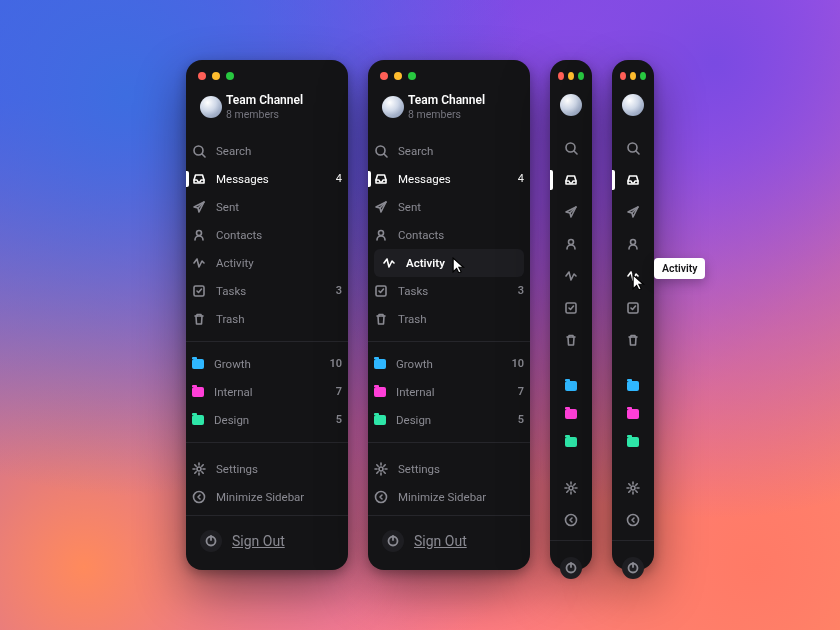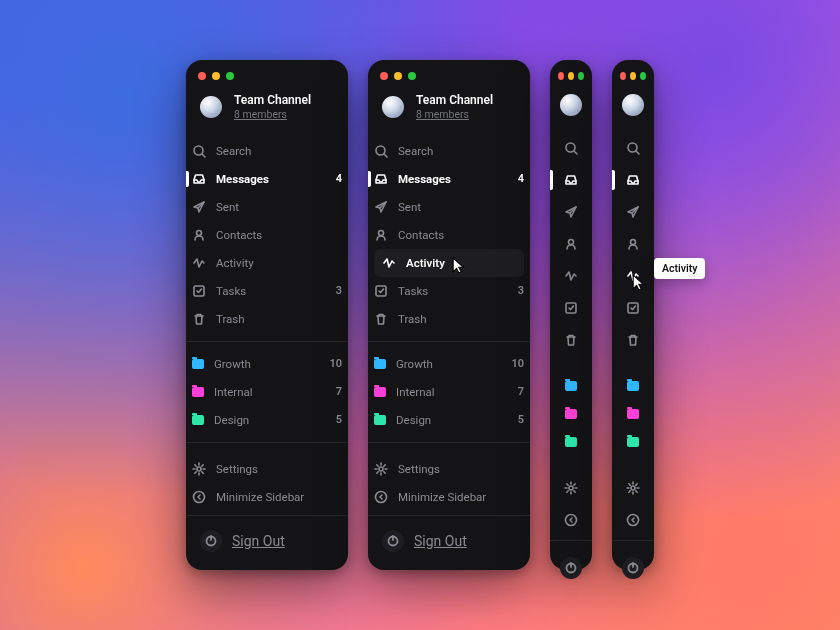--- a/index.html
+++ b/index.html
@@ -30,52 +30,52 @@
   .panel.wide { width: 162px; height: 510px; }
   .panel.narrow { width: 42px; height: 510px; }
 
   .traffic { display: flex; gap: 6px; padding: 12px 12px 8px 12px; }
   .panel.narrow .traffic { padding: 12px 8px 8px 8px; gap: 4px; justify-content: center; }
   .dot { width: 8px; height: 8px; border-radius: 50%; }
   .dot.red { background: #ff5f57; }
   .dot.yellow { background: #febc2e; }
   .dot.green { background: #28c840; }
 
-  .header { display: flex; align-items: center; gap: 12px; padding: 6px 14px 12px 14px; }
+  .header { display: flex; align-items: center; gap: 4px; padding: 6px 14px 12px 14px; }
   .panel.narrow .header { justify-content: center; padding: 6px 0 12px 0; }
   .avatar {
     width: 22px; height: 22px; border-radius: 50%;
     background: radial-gradient(circle at 35% 30%, #ffffff 0%, #cfd8e8 40%, #9aa8c2 70%, #6a7895 100%);
     box-shadow: 0 0 0 2px rgba(255,255,255,0.08) inset;
     flex-shrink: 0;
   }
   .header-text { display: flex; flex-direction: column; line-height: 1.15; }
   .team-name { color: #fdfdfd; font-weight: 600; font-size: 12px; }
-  .members { color: #75757e; font-size: 10.5px; margin-top: 1px; text-decoration: underline; }
+  .members { color: #75757e; font-size: 10.5px; margin-top: 1px; }
 
   .section { padding: 4px 0; }
   .divider { height: 1px; background: #26262b; margin: 4px 0; }
 
   .item {
     display: flex; align-items: center; gap: 10px;
     padding: 7px 6px; cursor: pointer; position: relative;
     color: #8a8a92;
   }
   .panel.narrow .item { justify-content: center; padding: 9px 0; }
   .item .icon { width: 14px; height: 14px; flex-shrink: 0; display: flex; align-items: center; justify-content: center; }
   .item .icon svg { width: 14px; height: 14px; stroke: currentColor; fill: none; stroke-width: 1.6; stroke-linecap: round; stroke-linejoin: round; }
   .item .label { flex: 1; font-size: 11.5px; white-space: nowrap; overflow: hidden; text-overflow: ellipsis; }
   .item .count { font-size: 11px; color: #8a8a92; font-weight: 600; }
 
   .item.active { color: #fdfdfd; }
   .item.active::before {
     content: ""; position: absolute; left: -0.5px; top: 6px; bottom: 6px; width: 3px;
     background: #ffffff; border-radius: 0 2px 2px 0;
   }
-  .item.active .label, .item.active .count { color: #fdfdfd; font-weight: 700; }
+  .item.active .label, .item.active .count { color: #fdfdfd; font-weight: 400; }
 
   .item.hover { background: #1e1e22; border-radius: 6px; margin: 0 6px; padding: 7px 8px; color: #fdfdfd; }
   .item.hover .label { color: #fdfdfd; font-weight: 600; }
 
   .folder-swatch { width: 12px; height: 10px; border-radius: 2px; flex-shrink: 0; position: relative; }
   .folder-swatch::before { content:""; position:absolute; top:-2px; left:0; width:5px; height:2px; border-radius:1px 1px 0 0; background: inherit; }
 
   .footer { margin-top: auto; }
   .signout-row { display: flex; align-items: center; gap: 10px; padding: 10px 14px 14px 14px; }
   .panel.narrow .signout-row { justify-content: center; padding: 12px 0 14px 0; }

